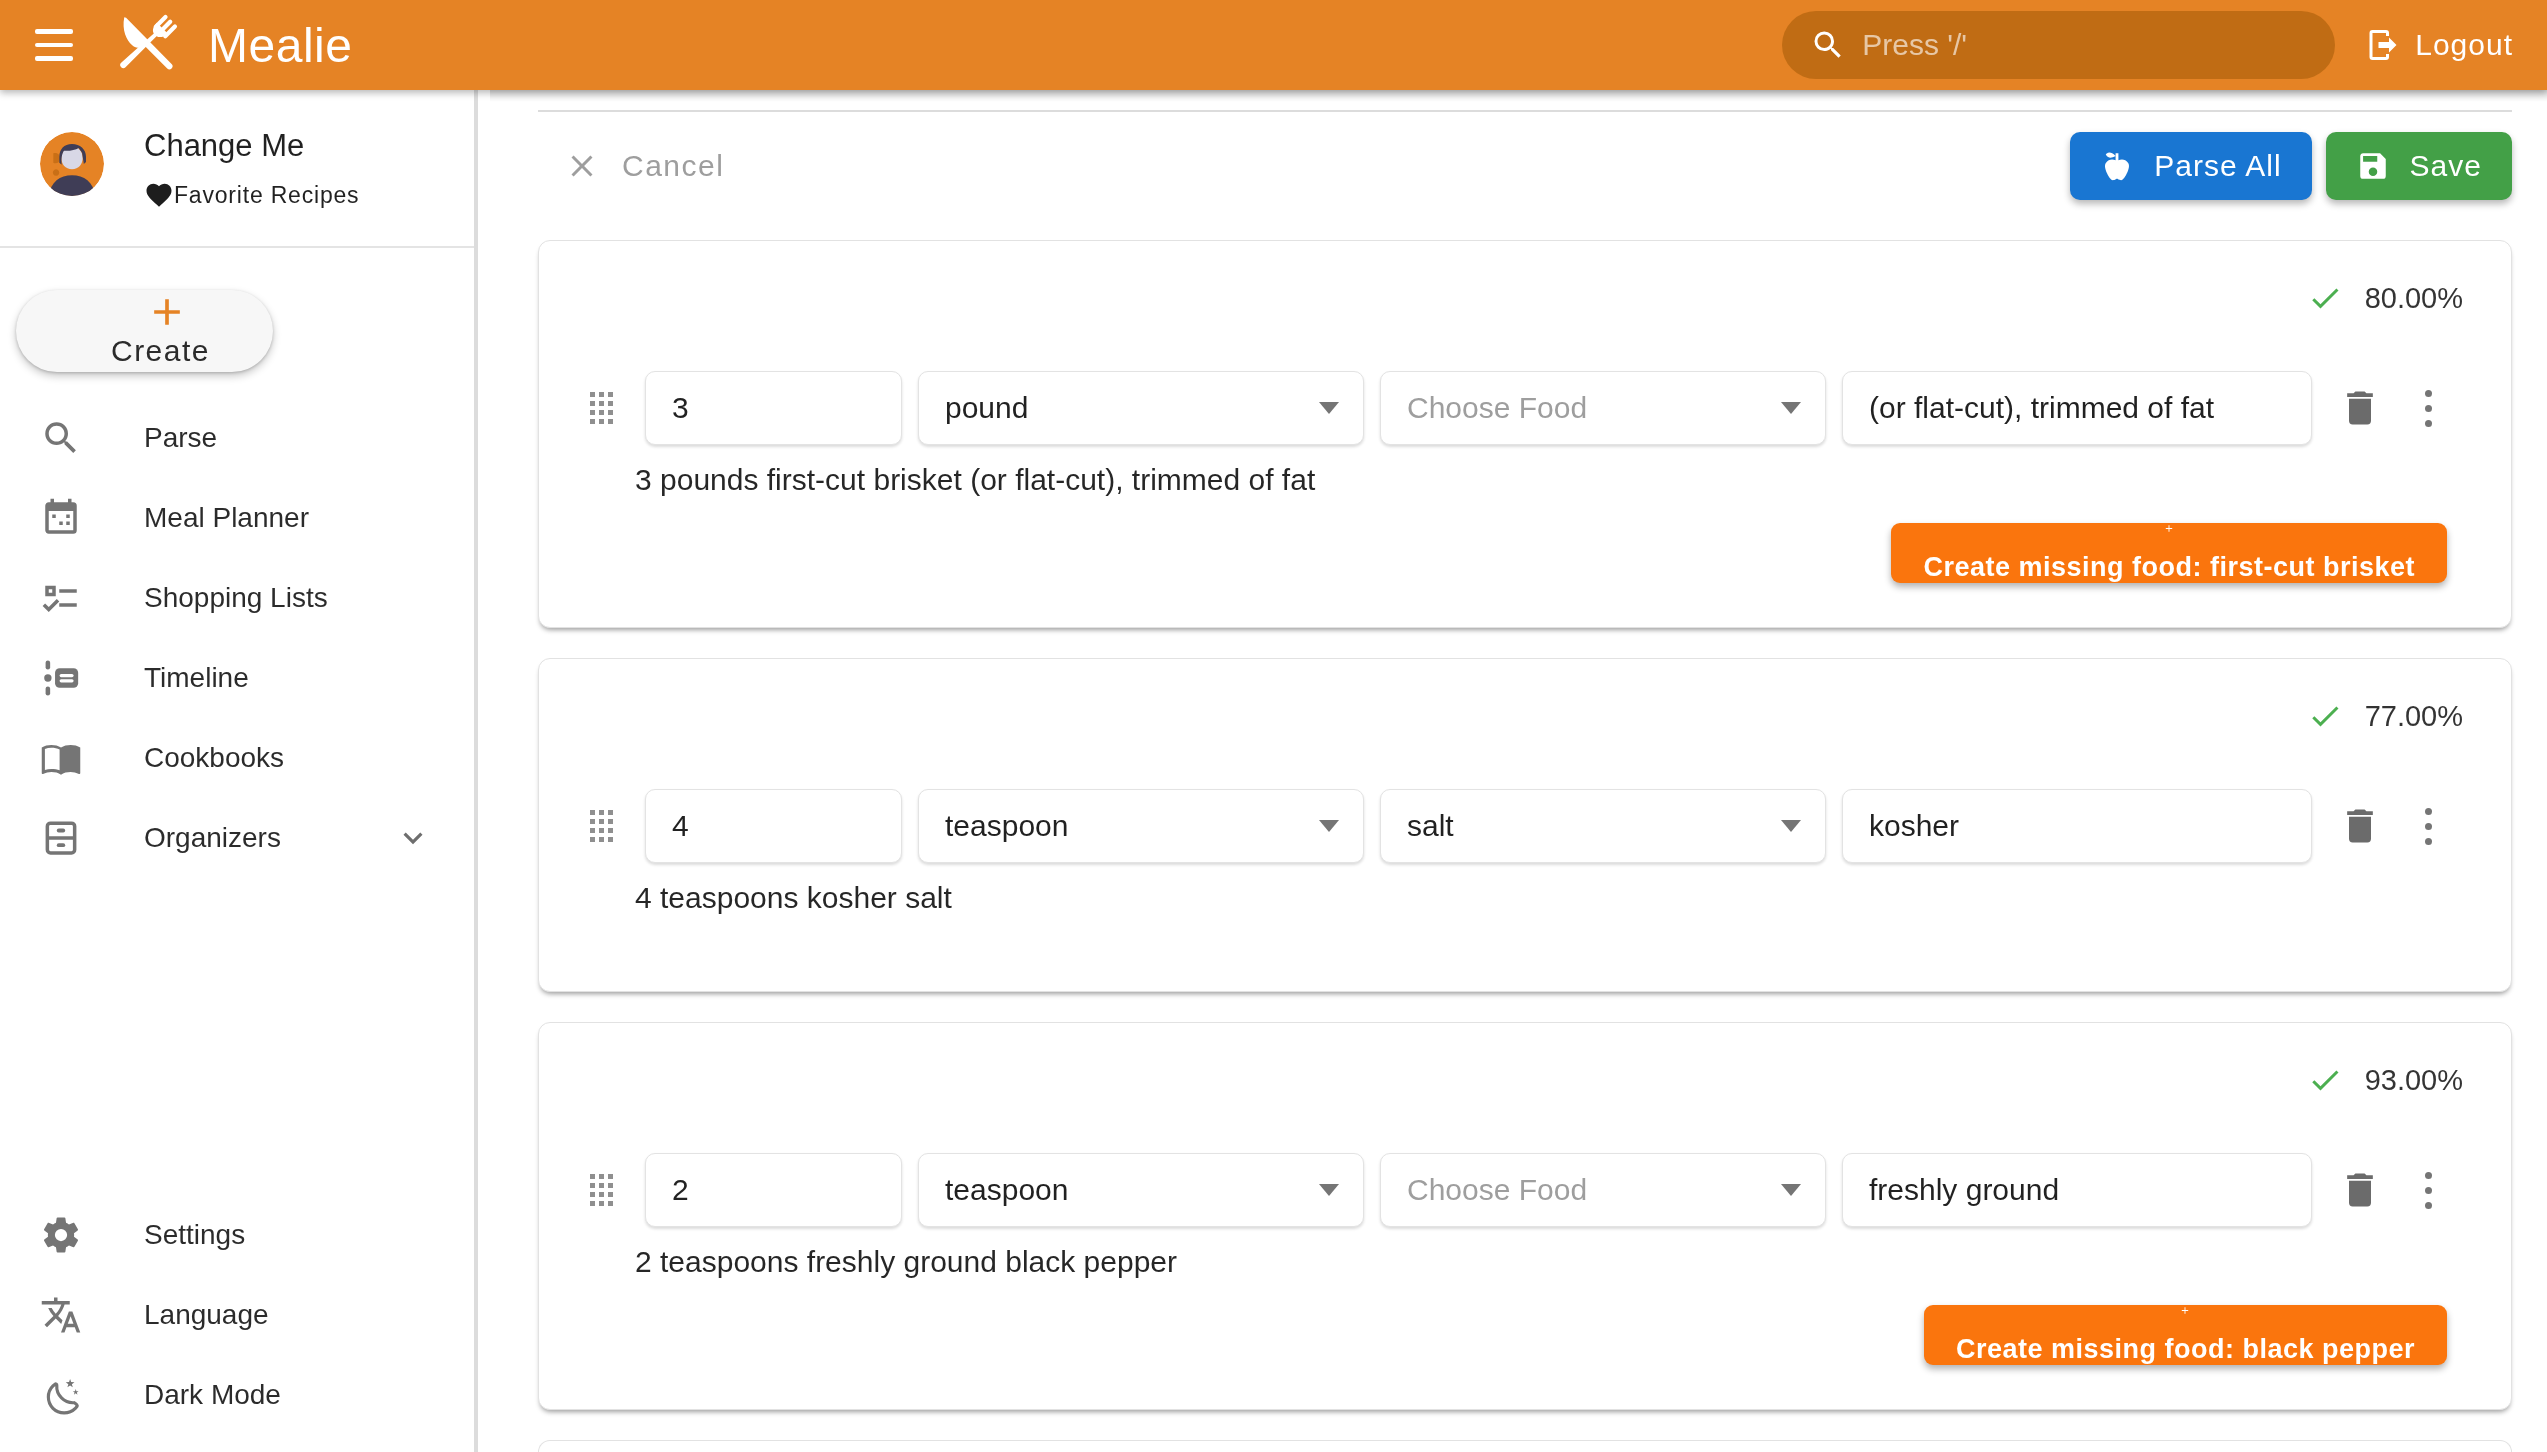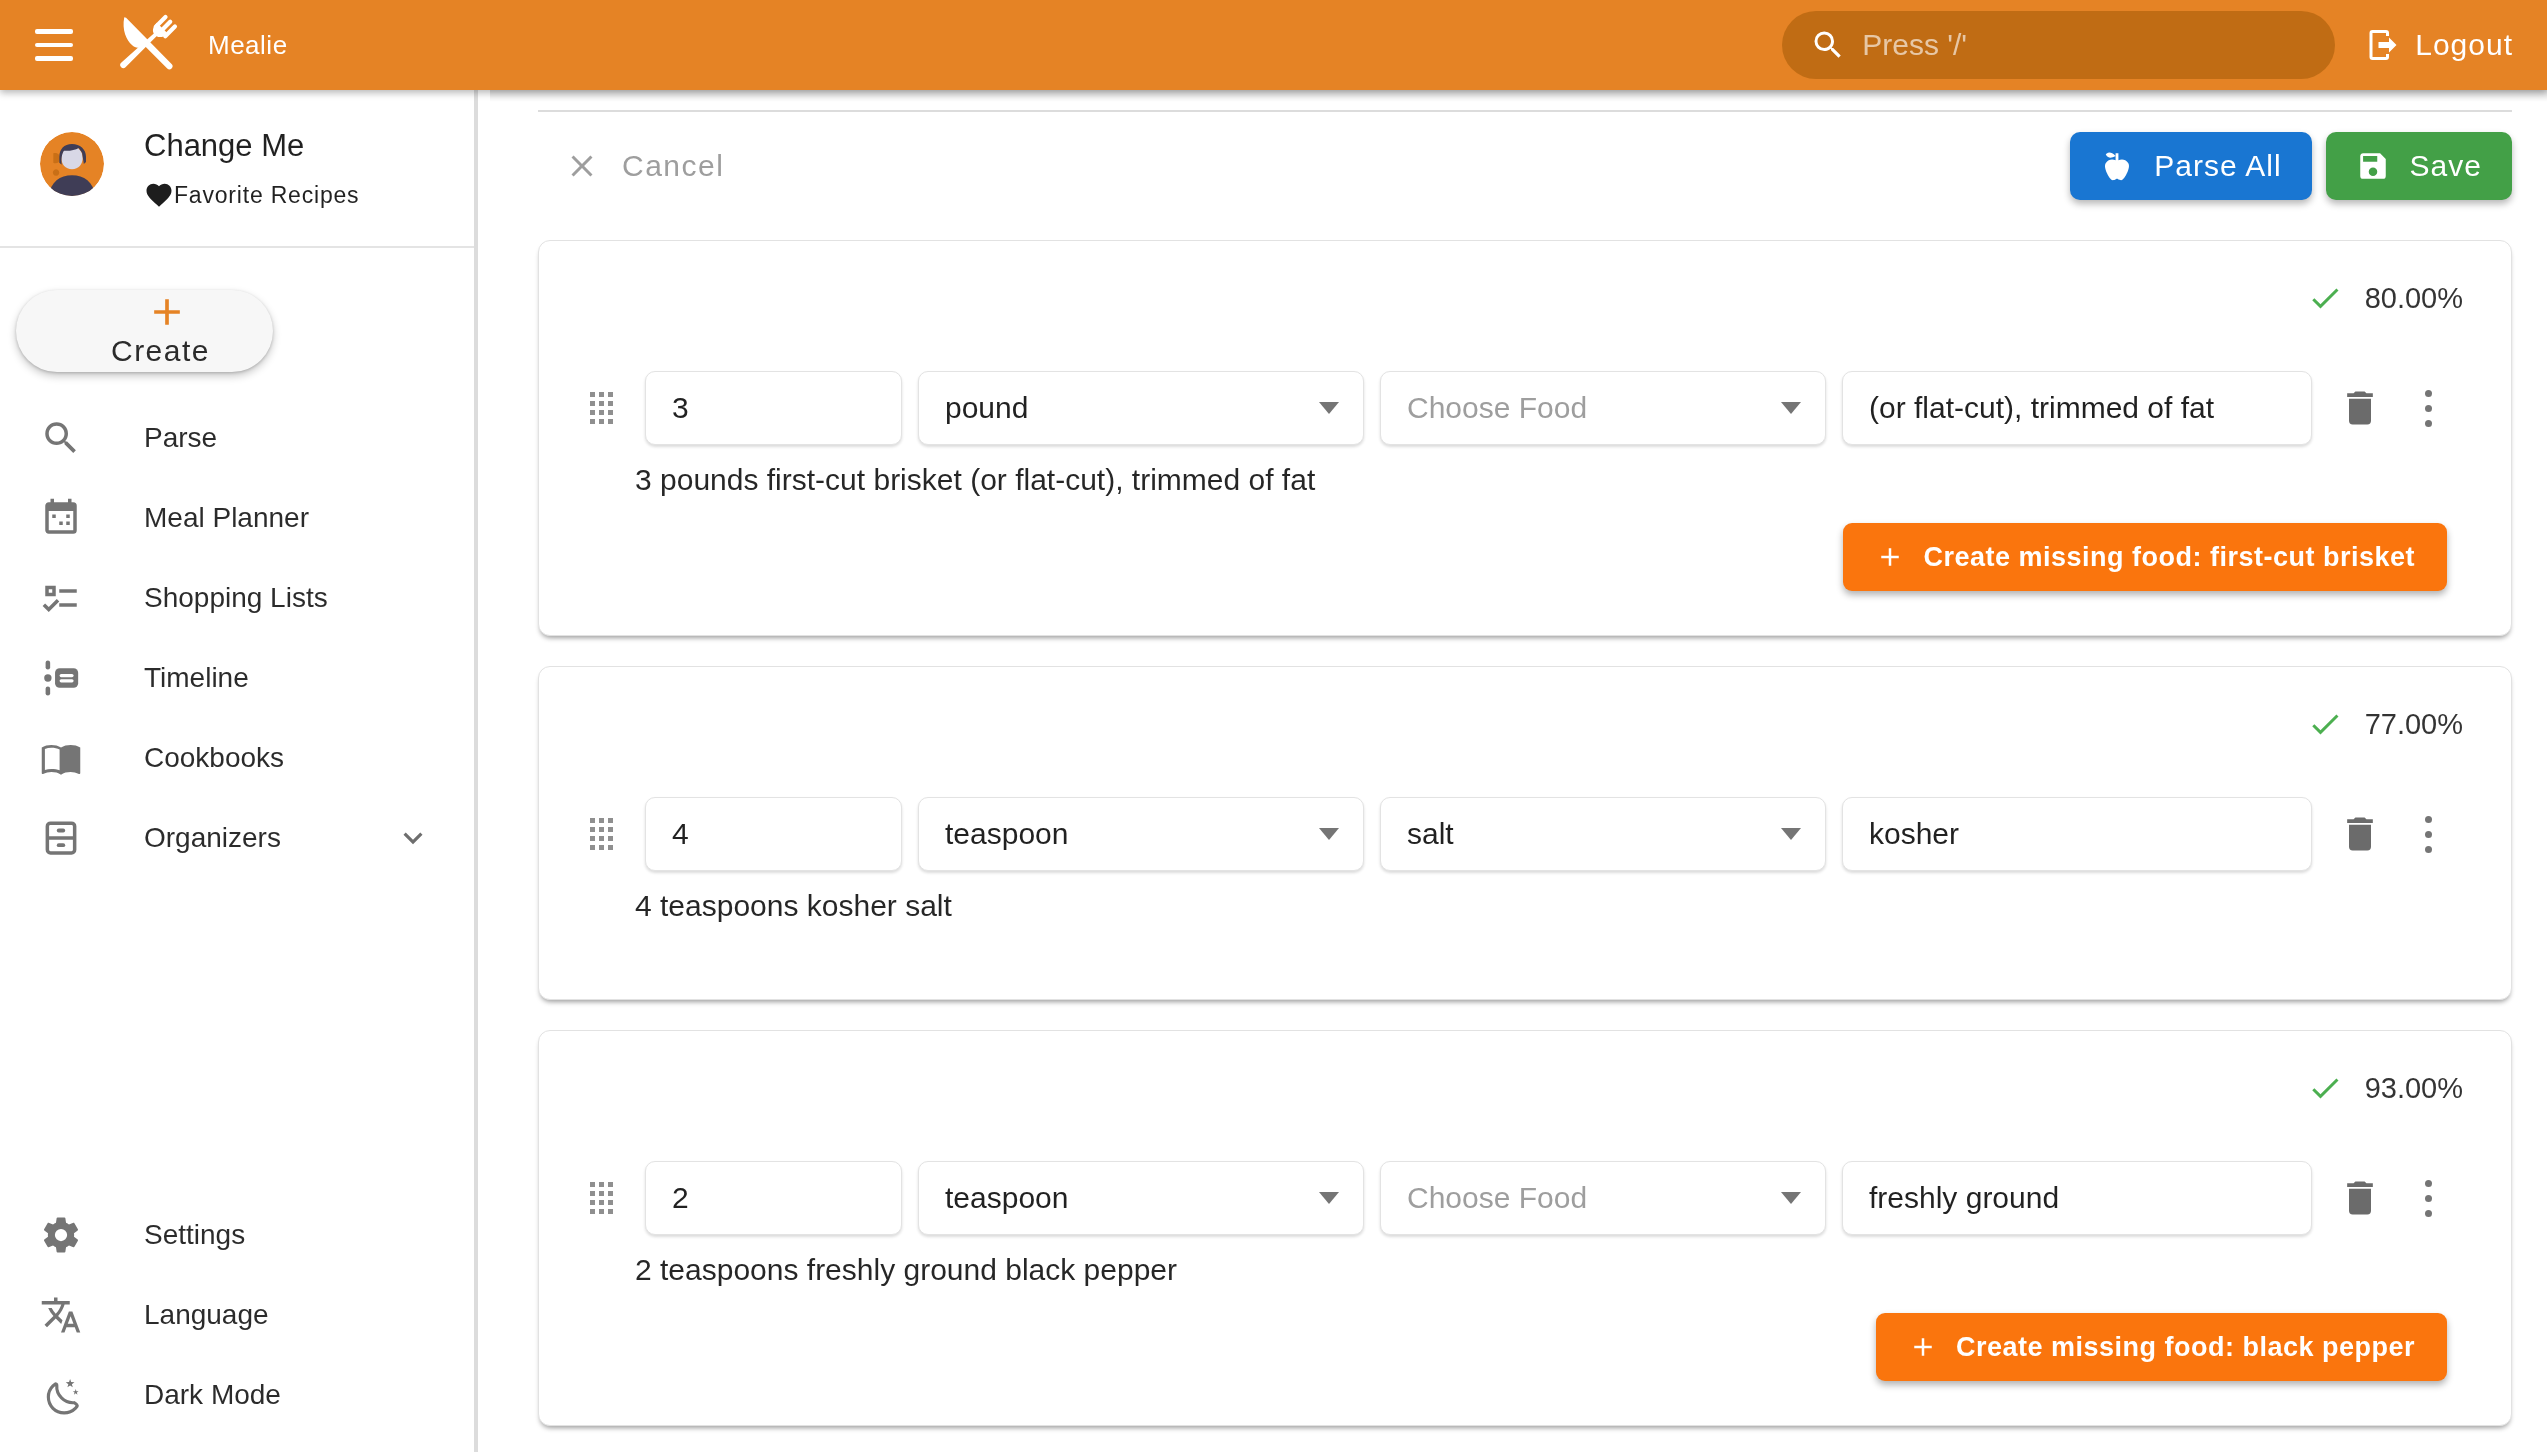--- a/index.html
+++ b/index.html
@@ -9,21 +9,21 @@
 
   
   .appbar { position:absolute; left:0; top:0; width:2547px; height:90px;
             background:#E58325; display:flex; align-items:center;
             box-shadow:0 3px 7px rgba(0,0,0,.28); z-index:30; }
   .hamburger { width:60px; height:60px; margin-left:26px; border:none; background:transparent;
                display:flex; flex-direction:column; justify-content:center; gap:9px; cursor:pointer; }
   .hamburger span { display:block; width:38px; height:4.5px; background:#fff; border-radius:2px; margin-left:9px; }
   .logo { width:78px; height:78px; margin-left:22px; position:relative; }
   .logo svg { position:absolute; inset:0; }
-  .apptitle { color:#fff; font-size:26px; font-weight:500; margin-left:22px; letter-spacing:0.5px; }
+  .apptitle { color:#fff; font-size:48px; font-weight:500; margin-left:22px; letter-spacing:0.5px; }
   .bar-spacer { flex:1; }
   .searchbox { width:553px; height:68px; background:#c06c14; border-radius:34px;
                display:flex; align-items:center; padding:0 28px; }
   .searchbox svg { width:36px; height:36px; flex:0 0 auto; }
   .searchbox input { flex:1; background:transparent; border:none; outline:none;
                      color:rgba(255,255,255,.85); font-size:30px; margin-left:16px; font-family:inherit; }
   .searchbox input::placeholder { color:rgba(255,255,255,.62); }
   .logout { display:flex; align-items:center; gap:14px; background:transparent; border:none;
             color:#fff; font-size:30px; font-weight:500; letter-spacing:1px;
             margin:0 34px 0 30px; cursor:pointer; font-family:inherit; }
@@ -97,24 +97,24 @@
   .sel-text.placeholder { color:#9e9e9e; }
   .sel-arrow { position:absolute; right:24px; width:0; height:0;
                border-left:10px solid transparent; border-right:10px solid transparent;
                border-top:12px solid #757575; }
   .icon-btn { background:transparent; border:none; cursor:pointer; display:flex; align-items:center; justify-content:center; }
   .trash { width:44px; height:44px; margin-left:26px; }
   .kebab { width:40px; height:44px; margin-left:26px; flex-direction:column; gap:8px; }
   .kebab i { width:7px; height:7px; border-radius:50%; background:#757575; }
   .orig-text { margin:18px 0 0 48px; font-size:30px; color:rgba(0,0,0,.85); line-height:34px; }
   .create-missing-row { display:flex; justify-content:flex-end; margin:26px 16px 0 0; }
-  .btn-create-missing { height:68px; border:none; border-radius:9px; background:#FA750D; color:#fff;
+  .btn-create-missing { height:60px; border:none; border-radius:9px; background:#FA750D; color:#fff;
                         font-size:27px; font-weight:700; letter-spacing:0.5px; display:flex; align-items:center;
                         gap:18px; padding:0 32px; cursor:pointer; box-shadow:0 4px 7px rgba(0,0,0,.3);
-                        font-family:inherit; }
+                        font-family:inherit;flex-direction:column; }
   .btn-create-missing svg { width:30px; height:30px; }
   .card-partial { margin-top:30px; height:60px; background:#fff; border:1px solid #e2e2e2;
                   border-radius:12px 12px 0 0; border-bottom:none; }
 </style>
 </head>
 <body>
 
 <div class="screen">
 
   <header class="appbar">

